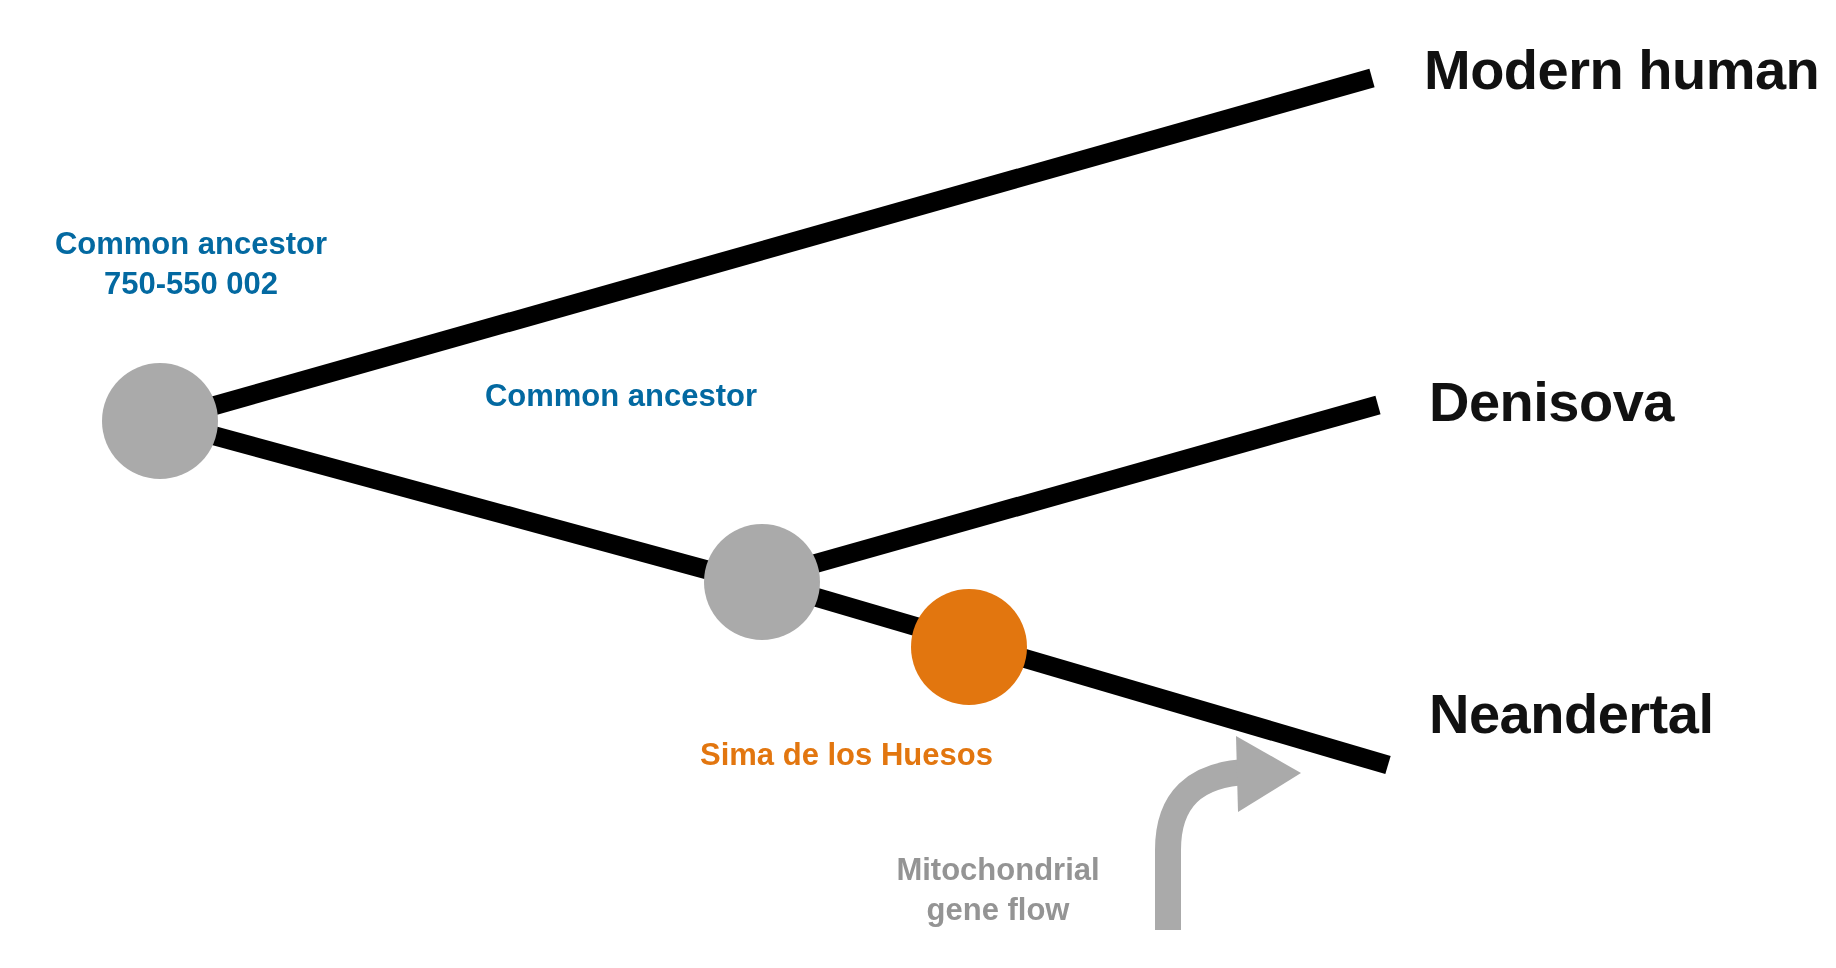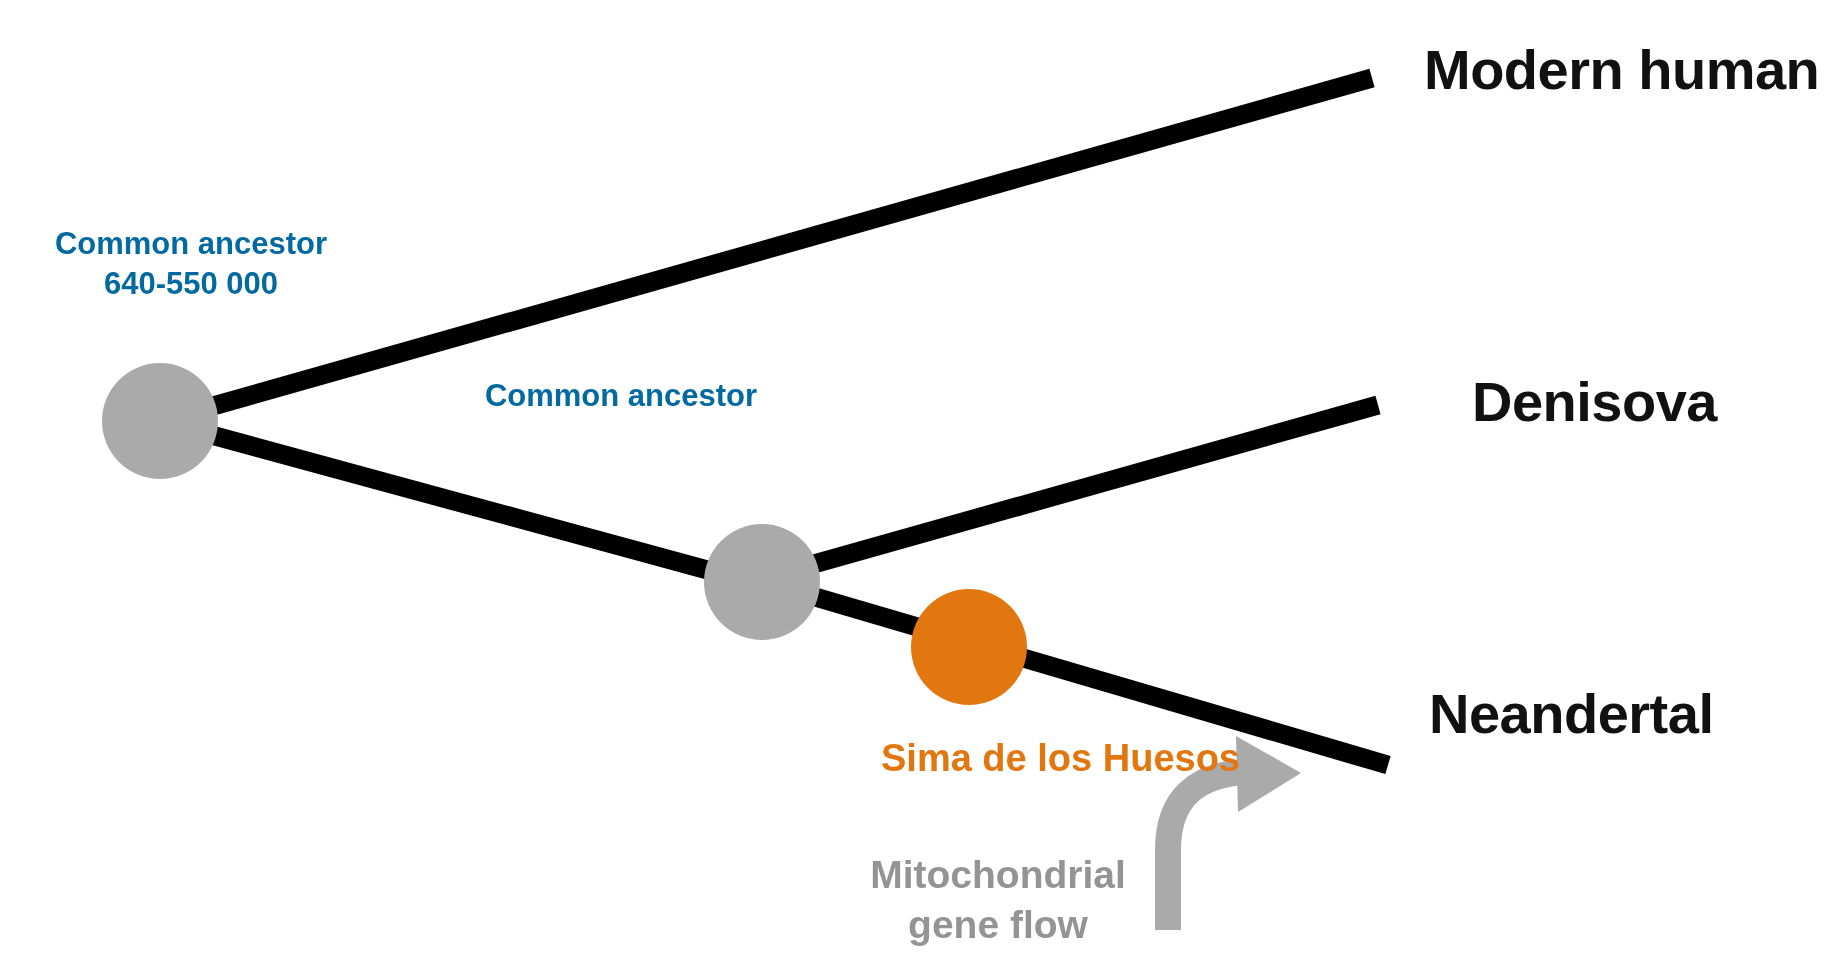--- a/index.html
+++ b/index.html
@@ -42,30 +42,30 @@
     color: #0369a1;
     font-size: 31px;
     line-height: 1.28;
     text-align: center;
     white-space: nowrap;
   }
   .sima-caption {
     position: absolute;
     font-weight: bold;
     color: #e2760f;
-    font-size: 38px;
+    font-size: 31px;
     line-height: 1.2;
-    text-align: right;
+    text-align: left;
     white-space: nowrap;
   }
   .flow-caption {
     position: absolute;
     font-weight: bold;
     color: #949494;
-    font-size: 39px;
+    font-size: 31px;
     line-height: 1.28;
     text-align: center;
     white-space: nowrap;
   }
   .cap-line { display: block; }
 </style>
 </head>
 <body>
 
 <div id="canvas">
@@ -83,26 +83,26 @@
     <circle cx="762" cy="582" r="58" fill="#aaaaaa"></circle>
     <circle cx="969" cy="647" r="58" fill="#e2760f"></circle>
 
     <g>
       <path d="M 1168 930 L 1168 850 Q 1168 775 1248 772" fill="none" stroke="#aaaaaa" stroke-width="26" stroke-linecap="butt"></path>
       <path d="M 1236 736 L 1301 773 L 1238 812 Z" fill="#aaaaaa"></path>
     </g>
   </svg>
 
   <div class="tip-label" style="left:1424px; top:42px;">Modern human</div>
-  <div class="tip-label" style="left:1472px; top:374px;">Denisova</div>
+  <div class="tip-label" style="left:1429px; top:374px;">Denisova</div>
   <div class="tip-label" style="left:1429px; top:686px;">Neandertal</div>
 
   <div class="node-caption" style="left:0px; top:224px; width:382px;">
     <span class="cap-line">Common ancestor</span>
-    <span class="cap-line">640-550 000</span>
+    <span class="cap-line">750-550 002</span>
   </div>
 
   <div class="node-caption" style="left:430px; top:376px; width:382px;">
     <span class="cap-line">Common ancestor</span>
   </div>
 
   <div class="sima-caption" style="left:700px; top:736px; width:540px;">Sima de los Huesos</div>
 
   <div class="flow-caption" style="left:820px; top:850px; width:356px;">
     <span class="cap-line">Mitochondrial</span>

